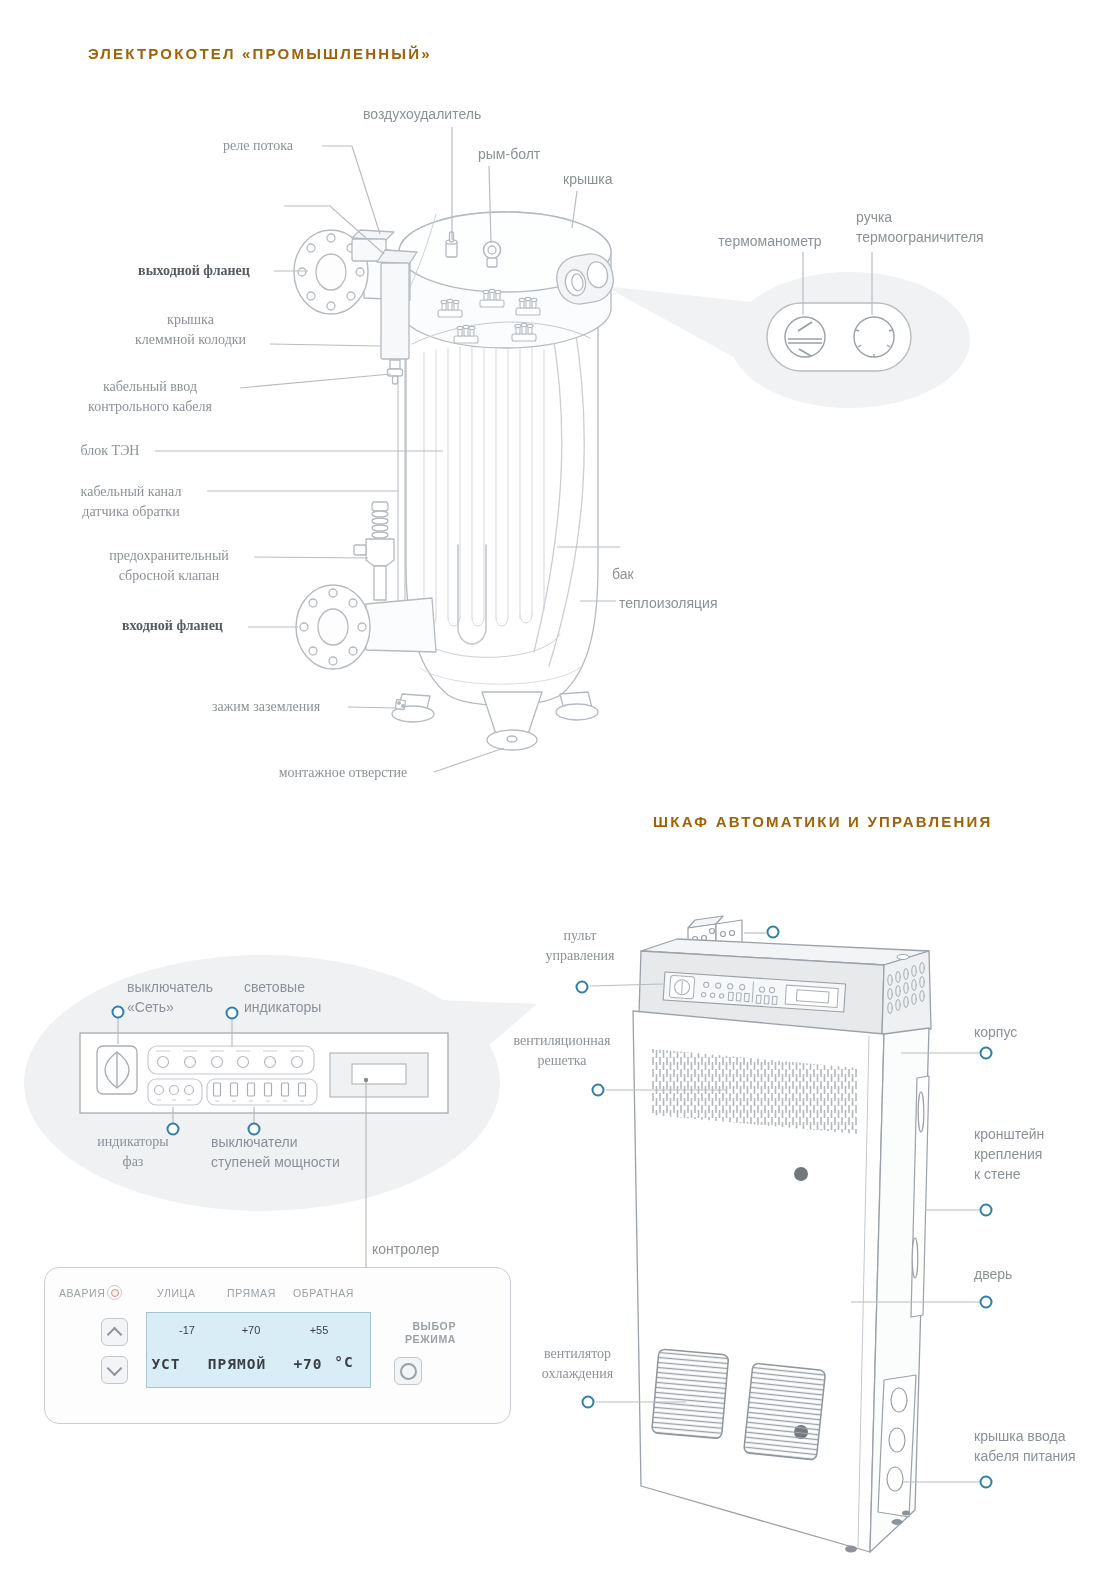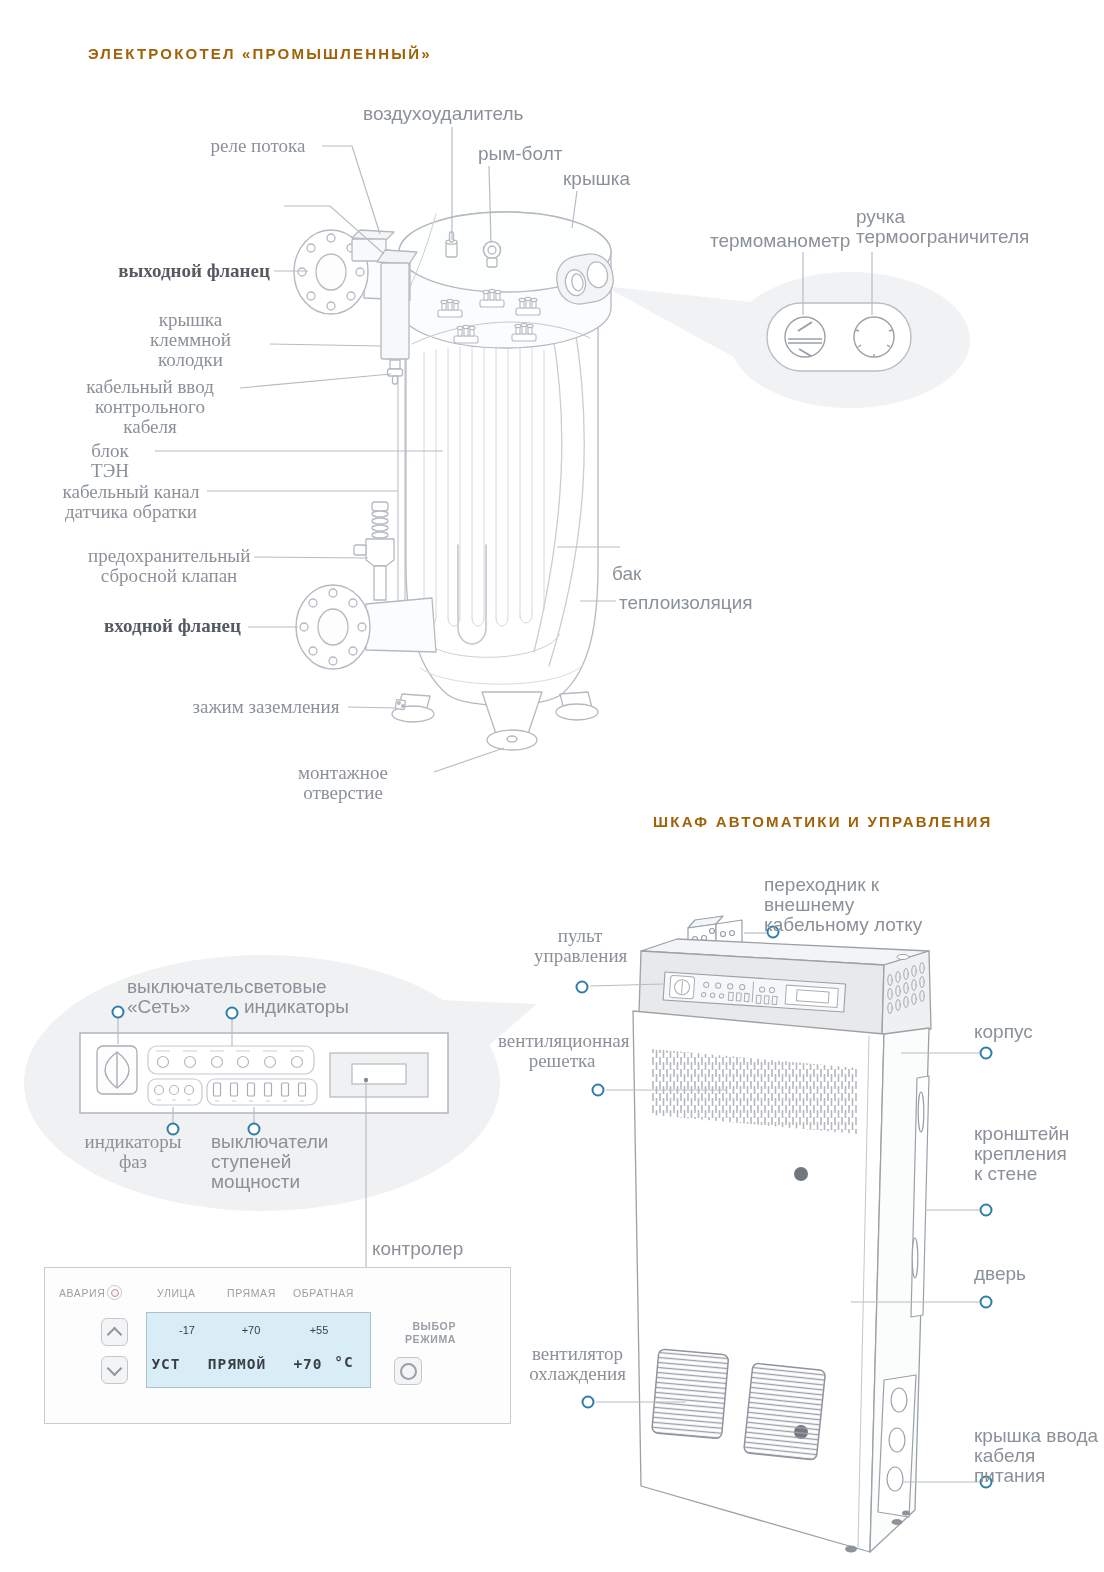--- a/index.html
+++ b/index.html
@@ -1,25 +1,25 @@
 <!DOCTYPE html>
 <html><head>
 <meta charset="utf-8">
 <style>
   html,body{margin:0;padding:0;background:#ffffff;}
   .page{position:relative;width:1104px;height:1572px;background:#ffffff;overflow:hidden;
         font-family:"Liberation Sans","DejaVu Sans",sans-serif;}
   svg.art{position:absolute;left:0;top:0;}
   .title{position:absolute;margin:0;font-size:15px;font-weight:700;letter-spacing:2.2px;color:#a16207;white-space:pre;}
-  .lbl{position:absolute;font-size:19px;line-height:20px;color:#8b9198;white-space:pre-line;}
+  .lbl{position:absolute;font-size:14px;line-height:20px;color:#8b9198;white-space:pre-line;}
   .lbl.bold{font-weight:700;color:#565b62;}
   .lbl.right{text-align:center;font-family:Liberation Serif, serif;}
   .lbl.center{text-align:center;}
   .controller{position:absolute;left:44px;top:1267px;width:465px;height:155px;background:#fdfdfe;
-              border:1.5px solid #c9cdd2;border-radius:0;}
+              border:1.5px solid #c9cdd2;border-radius:15px;}
   .controller span{position:absolute;}
   .c-small{font-size:10.5px;letter-spacing:.6px;color:#9aa0a6;white-space:pre-line;}
   .c-small.center{text-align:right;line-height:13px;font-weight:bold;}
   .cbtn{position:absolute;width:27px;height:28px;background:#f3f4f5;border:1.5px solid #c3c8cd;border-radius:6px;
         display:flex;align-items:center;justify-content:center;box-sizing:border-box;}
   .chev{display:block;width:9px;height:9px;border-left:2px solid #8f959b;border-top:2px solid #8f959b;}
   .chev.up{transform:translateY(2px) rotate(45deg);}
   .chev.down{transform:translateY(-2px) rotate(-135deg);}
   .ring{display:block;width:13px;height:13px;border:2px solid #9aa0a6;border-radius:50%;}
   .led{position:absolute;width:13px;height:13px;border:1.5px solid #c3c8cd;border-radius:50%;background:#fff;
@@ -446,22 +446,20 @@
 <div class="lbl right" style="left:188px;top:697px;width:156px;">зажим заземления</div>
 <div class="lbl right" style="left:256px;top:763px;width:174px;">монтажное отверстие</div>
 <div class="lbl" style="left:478px;top:144px;">рым-болт</div>
 <div class="lbl" style="left:563px;top:169px;">крышка</div>
 <div class="lbl center" style="left:710px;top:231px;width:120px;">термоманометр</div>
 <div class="lbl" style="left:856px;top:207px;width:150px;">ручка
 термоограничителя</div>
 <div class="lbl" style="left:612px;top:540px;margin-top:24px;">бак</div>
 <div class="lbl" style="left:619px;top:593px;">теплоизоляция</div>
 
-<div class="lbl" style="left:764px;top:875px;width:190px;">переходник к внешнему
-кабельному лотку</div>
 <div class="lbl right" style="left:534px;top:926px;width:92px;">пульт
 управления</div>
 <div class="lbl right" style="left:498px;top:1031px;width:128px;">вентиляционная
 решетка</div>
 <div class="lbl" style="left:974px;top:1022px;">корпус</div>
 <div class="lbl" style="left:974px;top:1124px;width:100px;">кронштейн
 крепления
 к стене</div>
 <div class="lbl" style="left:974px;top:1264px;">дверь</div>
 <div class="lbl right" style="left:529px;top:1344px;width:97px;">вентилятор

